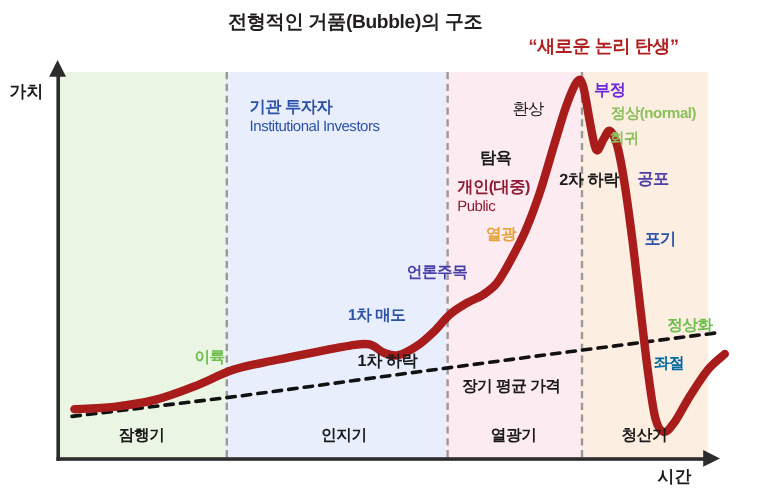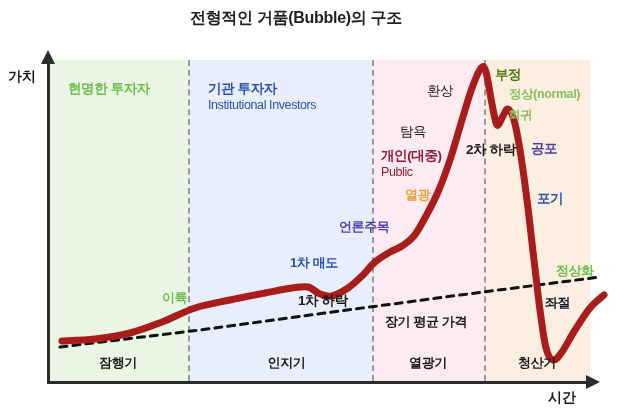--- a/index.html
+++ b/index.html
@@ -59,20 +59,21 @@
   .anno{position:absolute;white-space:nowrap;letter-spacing:-0.4px;}
   .grp-head{font-size:13.5px;font-weight:bold;}
   .grp-sub{font-size:12.5px;}
 </style>
 </head>
 <body>
 
 <div id="root">
 
   <div class="chart-title">전형적인 거품(Bubble)의 구조</div>
+  <div class="quote-title">“새로운 논리 탄생”</div>
 
   <div id="bands">
       <div class="band" style="left: 48px; width: 140px; background: rgb(234, 245, 228);"></div>
       <div class="band" style="left: 188px; width: 184px; background: rgb(232, 238, 251);"></div>
       <div class="band-sep" style="left: 188px;"></div>
       <div class="band" style="left: 372px; width: 112px; background: rgb(252, 236, 242);"></div>
       <div class="band-sep" style="left: 372px;"></div>
       <div class="band" style="left: 484px; width: 106px; background: rgb(253, 238, 226);"></div>
       <div class="band-sep" style="left: 484px;"></div>
     </div>
@@ -84,49 +85,48 @@
   <div class="axis-label-y">가치</div>
   <div class="axis-label-x">시간</div>
 
   <svg class="plot" viewBox="0 0 640 419">
     <path id="trendline" fill="none" stroke="#111111" stroke-width="3" stroke-dasharray="7,6" stroke-linecap="round" d="M 60 347 L 200 330 L 340 311 L 460 295 L 600 277"></path>
     <path id="bubblecurve" fill="none" stroke="#a81c1c" stroke-width="7" stroke-linejoin="round" stroke-linecap="round" d="M 62 341 C 67.50 340.67, 83.67 340.33, 95 339 C 106.33 337.67, 118.83 335.83, 130 333 C 141.17 330.17, 151.17 326.17, 162 322 C 172.83 317.83, 183.67 311.67, 195 308 C 206.33 304.33, 218.33 302.50, 230 300 C 241.67 297.50, 254.67 295.00, 265 293 C 275.33 291.00, 284.83 289.00, 292 288 C 299.17 287.00, 303.33 286.00, 308 287 C 312.67 288.00, 316.00 292.50, 320 294 C 324.00 295.50, 327.33 297.00, 332 296 C 336.67 295.00, 343.00 291.33, 348 288 C 353.00 284.67, 357.50 280.33, 362 276 C 366.50 271.67, 370.33 266.00, 375 262 C 379.67 258.00, 385.50 254.67, 390 252 C 394.50 249.33, 398.00 248.67, 402 246 C 406.00 243.33, 410.00 241.00, 414 236 C 418.00 231.00, 422.00 223.33, 426 216 C 430.00 208.67, 434.00 201.33, 438 192 C 442.00 182.67, 446.00 172.00, 450 160 C 454.00 148.00, 458.33 132.00, 462 120 C 465.67 108.00, 468.83 96.67, 472 88 C 475.17 79.33, 478.67 70.67, 481 68 C 483.33 65.33, 484.17 66.00, 486 72 C 487.83 78.00, 490.17 95.17, 492 104 C 493.83 112.83, 495.17 123.00, 497 125 C 498.83 127.00, 501.17 118.67, 503 116 C 504.83 113.33, 506.17 108.33, 508 109 C 509.83 109.67, 512.00 113.17, 514 120 C 516.00 126.83, 517.83 136.67, 520 150 C 522.17 163.33, 524.67 181.67, 527 200 C 529.33 218.33, 531.83 241.67, 534 260 C 536.17 278.33, 538.00 295.33, 540 310 C 542.00 324.67, 543.83 339.67, 546 348 C 548.17 356.33, 550.33 359.33, 553 360 C 555.67 360.67, 558.33 357.00, 562 352 C 565.67 347.00, 570.33 337.33, 575 330 C 579.67 322.67, 585.17 313.83, 590 308 C 594.83 302.17, 601.67 297.17, 604 295"></path>
   </svg>
 
   <div id="groups">
       <div class="anno" style="left: 68px; top: 80px; color: rgb(108, 191, 75);">
-        <div class="grp-head">현명한 투자자</div>
       </div>
       <div class="anno" style="left: 208px; top: 80px; color: rgb(43, 82, 168);">
         <div class="grp-head">기관 투자자</div>
         <div class="grp-sub">Institutional Investors</div>
       </div>
       <div class="anno" style="left: 381px; top: 147px; color: rgb(142, 28, 52);">
         <div class="grp-head">개인(대중)</div>
         <div class="grp-sub">Public</div>
       </div>
     </div>
 
   <div id="annos">
       <div class="anno" style="left: 162px; top: 289px; color: rgb(108, 191, 75); font-size: 13px; font-weight: bold;">이륙</div>
       <div class="anno" style="left: 290px; top: 254px; color: rgb(43, 82, 168); font-size: 13px; font-weight: bold;">1차 매도</div>
       <div class="anno" style="left: 298px; top: 292px; color: rgb(26, 26, 26); font-size: 13.5px; font-weight: bold;">1차 하락</div>
       <div class="anno" style="left: 339px; top: 218px; color: rgb(74, 63, 168); font-size: 13px; font-weight: bold;">언론주목</div>
       <div class="anno" style="left: 405px; top: 186px; color: rgb(232, 162, 60); font-size: 13px; font-weight: bold;">열광</div>
-      <div class="anno" style="left: 400px; top: 123px; color: rgb(26, 26, 26); font-size: 13.5px; font-weight: normal;">탐욕</div>
+      <div class="anno" style="left: 400px; top: 123px; color: rgb(26, 26, 26); font-size: 13.5px; font-weight: bold;">탐욕</div>
       <div class="anno" style="left: 427px; top: 82px; color: rgb(26, 26, 26); font-size: 13.5px; font-weight: normal;">환상</div>
       <div class="anno" style="left: 385px; top: 313px; color: rgb(26, 26, 26); font-size: 13px; font-weight: bold;">장기 평균 가격</div>
       <div class="anno" style="left: 466px; top: 141px; color: rgb(26, 26, 26); font-size: 13.5px; font-weight: bold;">2차 하락</div>
-      <div class="anno" style="left: 495px; top: 66px; color: #4d7c0f; font-size: 13.5px; font-weight: bold;">부정</div>
+      <div class="anno" style="left: 495px; top: 66px; color: #6d28d9; font-size: 13.5px; font-weight: bold;">부정</div>
       <div class="anno" style="left: 509px; top: 86px; color: rgb(139, 191, 92); font-size: 12.5px; font-weight: bold;">정상(normal)</div>
       <div class="anno" style="left: 508px; top: 107px; color: rgb(139, 191, 92); font-size: 12.5px; font-weight: bold;">회귀</div>
       <div class="anno" style="left: 531px; top: 140px; color: rgb(74, 63, 168); font-size: 13.5px; font-weight: bold;">공포</div>
       <div class="anno" style="left: 537px; top: 190px; color: rgb(43, 82, 168); font-size: 13.5px; font-weight: bold;">포기</div>
       <div class="anno" style="left: 556px; top: 262px; color: rgb(108, 191, 75); font-size: 13px; font-weight: bold;">정상화</div>
-      <div class="anno" style="left: 545px; top: 294px; color: #0f172a; font-size: 13px; font-weight: bold;">좌절</div>
+      <div class="anno" style="left: 545px; top: 294px; color: #0369a1; font-size: 13px; font-weight: bold;">좌절</div>
     </div>
 
   <div id="bandnames">
       <div class="band-name" style="left: 48px; width: 140px;">잠행기</div>
       <div class="band-name" style="left: 188px; width: 197px;">인지기</div>
       <div class="band-name" style="left: 372px; width: 112px;">열광기</div>
       <div class="band-name" style="left: 484px; width: 106px;">청산기</div>
     </div>
 
 </div>

